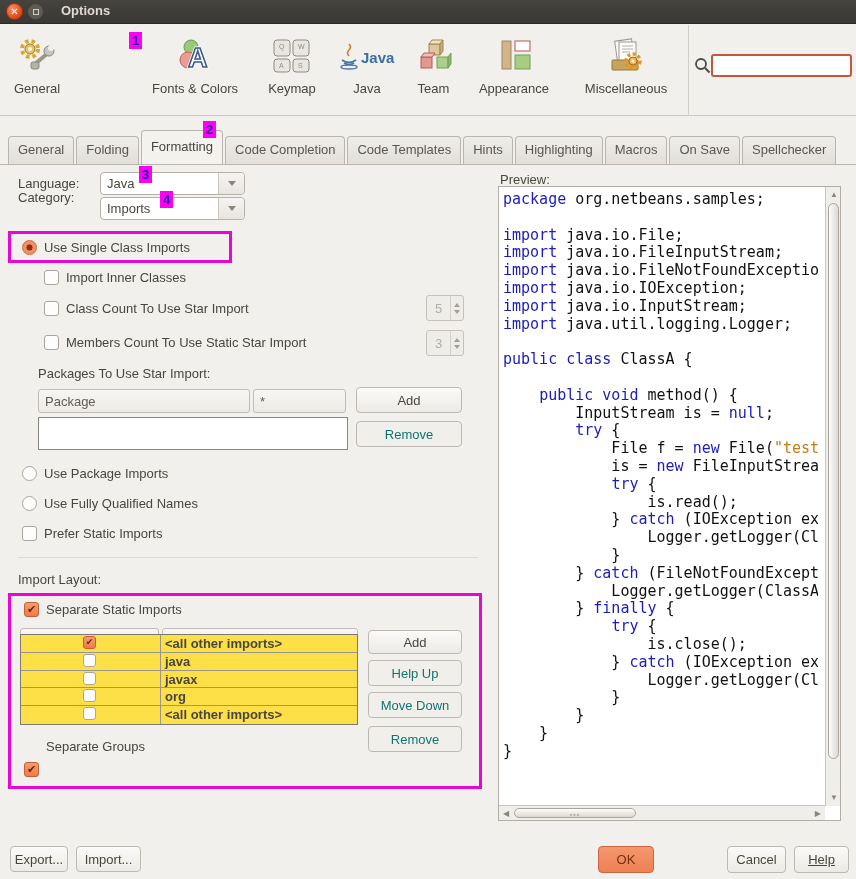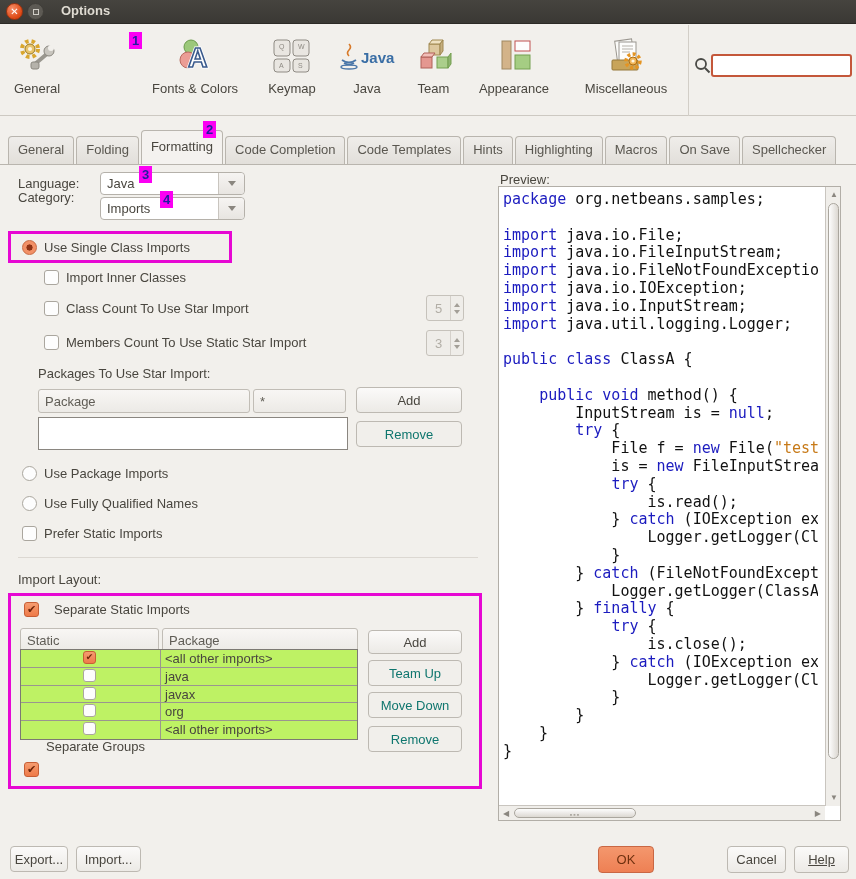--- a/index.html
+++ b/index.html
@@ -58,21 +58,21 @@
   .sp-up { width:0; height:0; border-left:3px solid transparent; border-right:3px solid transparent; border-bottom:4px solid #a39f97; }
   .sp-dn { width:0; height:0; border-left:3px solid transparent; border-right:3px solid transparent; border-top:4px solid #a39f97; }
   .hdrcell { position:absolute; height:24px; background:linear-gradient(#f8f6f4,#eceae6); border:1px solid #c1bdb6; border-radius:3px;
     display:flex; align-items:center; padding-left:6px; color:#5f5c55; }
   .listbox { position:absolute; background:#fff; border:1px solid #8a8680; }
   .hl { position:absolute; border:3px solid #e607d3; z-index:5; pointer-events:none; }
   .badge { position:absolute; background:#fb00f3; color:#1f1f9e; font-weight:bold; font-size:13px; padding:0 3px; line-height:17px; z-index:6; }
   .divider { position:absolute; height:1px; background:#dcd8d2; }
 
   
-  .ltable { position:absolute; left:20px; top:649px; width:338px; height:91px; background:#bef264; border:1px solid #7c7973; }
+  .ltable { position:absolute; left:20px; top:634px; width:338px; height:91px; background:#fde047; border:1px solid #7c7973;font-weight:bold; }
   .trow { display:flex; height:17.8px; border-bottom:1px solid #9a968f; position:relative; }
   .trow:last-child { border-bottom:none; }
   .trow .c1 { width:140px; border-right:1px solid #9a968f; position:relative; }
   .trow .c2 { flex:1; padding:1px 0 0 4px; font-size:13px; color:#49463f; white-space:nowrap; overflow:hidden; }
   .trow .cb { position:absolute; left:62px; top:1px; width:13px; height:13px; font-size:9px; }
 
   
   .preview-box { position:absolute; left:498px; top:186px; width:343px; height:635px; background:#fff; border:1px solid #b2aea7; }
   .code { position:absolute; left:4px; top:4px; width:315px; height:612px; overflow:hidden;
     font-family:"DejaVu Sans Mono",monospace; font-size:15px; line-height:17.8px; color:#111; }
@@ -301,21 +301,21 @@
 
   <div class="cb" style="left:22px;top:526px;"></div>
   <div class="lbl" style="left:44px;top:526px;">Prefer Static Imports</div>
 
   <div class="divider" style="left:18px;top:557px;width:460px;"></div>
   <div class="lbl" style="left:18px;top:572px;">Import Layout:</div>
 
   <div class="hl" style="left:8px;top:593px;width:474px;height:196px;"></div>
 
   <div class="cb on" style="left:24px;top:602px;"></div>
-  <div class="lbl" style="left:46px;top:602px;margin-left:8px;">Separate Static Imports</div>
+  <div class="lbl" style="left:46px;top:602px;">Separate Static Imports</div>
 
   <div class="hdrcell" style="left:20px;top:628px;width:139px;">Static</div>
   <div class="hdrcell" style="left:162px;top:628px;width:196px;">Package</div>
 
   <div class="ltable">
     <div class="trow">
       <div class="c1">
           <span class="cb on"></span>
         </div>
       <div class="c2">&lt;all other imports&gt;</div>
@@ -340,21 +340,21 @@
     </div>
     <div class="trow">
       <div class="c1">
           <span class="cb"></span>
         </div>
       <div class="c2">&lt;all other imports&gt;</div>
     </div>
   </div>
 
   <div class="btn" style="left:368px;top:630px;width:94px;height:24px;">Add</div>
-  <div class="btn disabled" style="left:368px;top:660px;width:94px;height:26px;">Team Up</div>
+  <div class="btn disabled" style="left:368px;top:660px;width:94px;height:26px;">Help Up</div>
   <div class="btn disabled" style="left:368px;top:692px;width:94px;height:26px;">Move Down</div>
   <div class="btn disabled" style="left:368px;top:726px;width:94px;height:26px;">Remove</div>
 
   <div class="cb on" style="left:24px;top:762px;"></div>
   <div class="lbl" style="left:46px;top:739px;text-align:right;">Separate Groups</div>
 
   <div class="lbl" style="left:500px;top:172px;">Preview:</div>
   <div class="preview-box">
     <div class="code">
         <div class="cl"><span class="kw">package</span><span class="pl"> org.netbeans.samples;</span></div>

